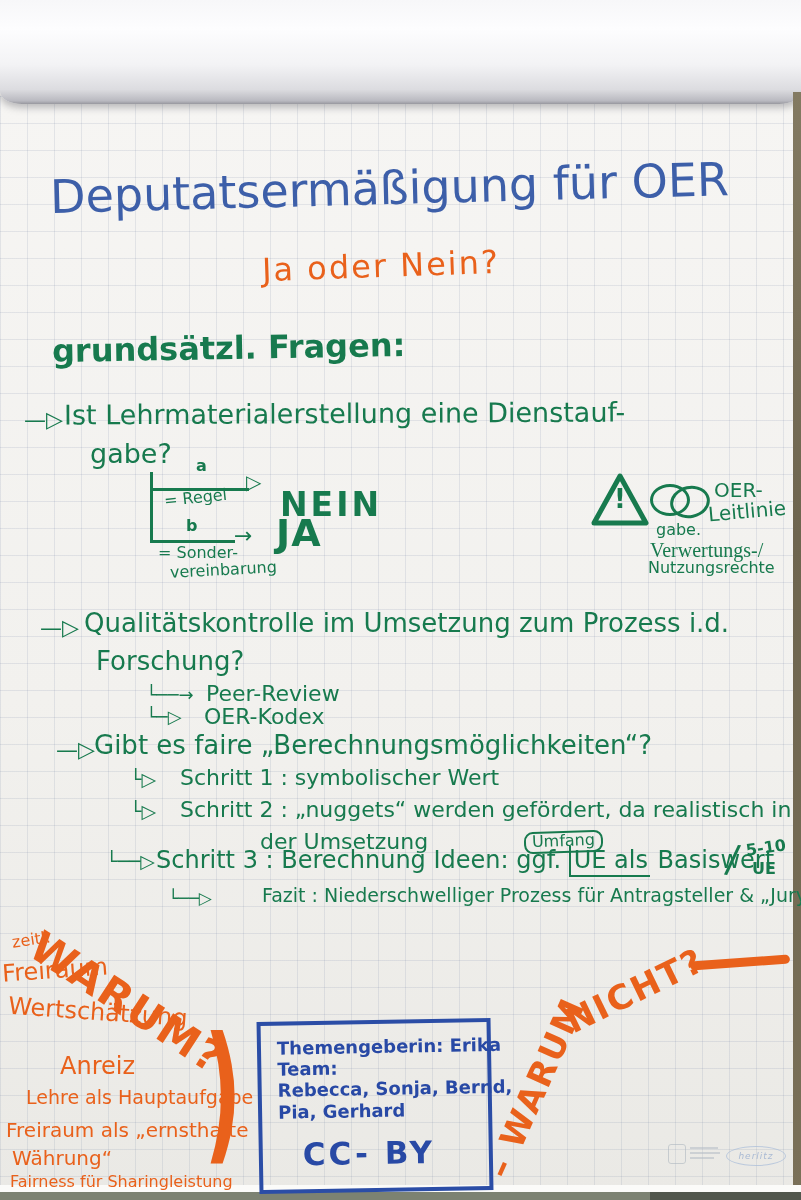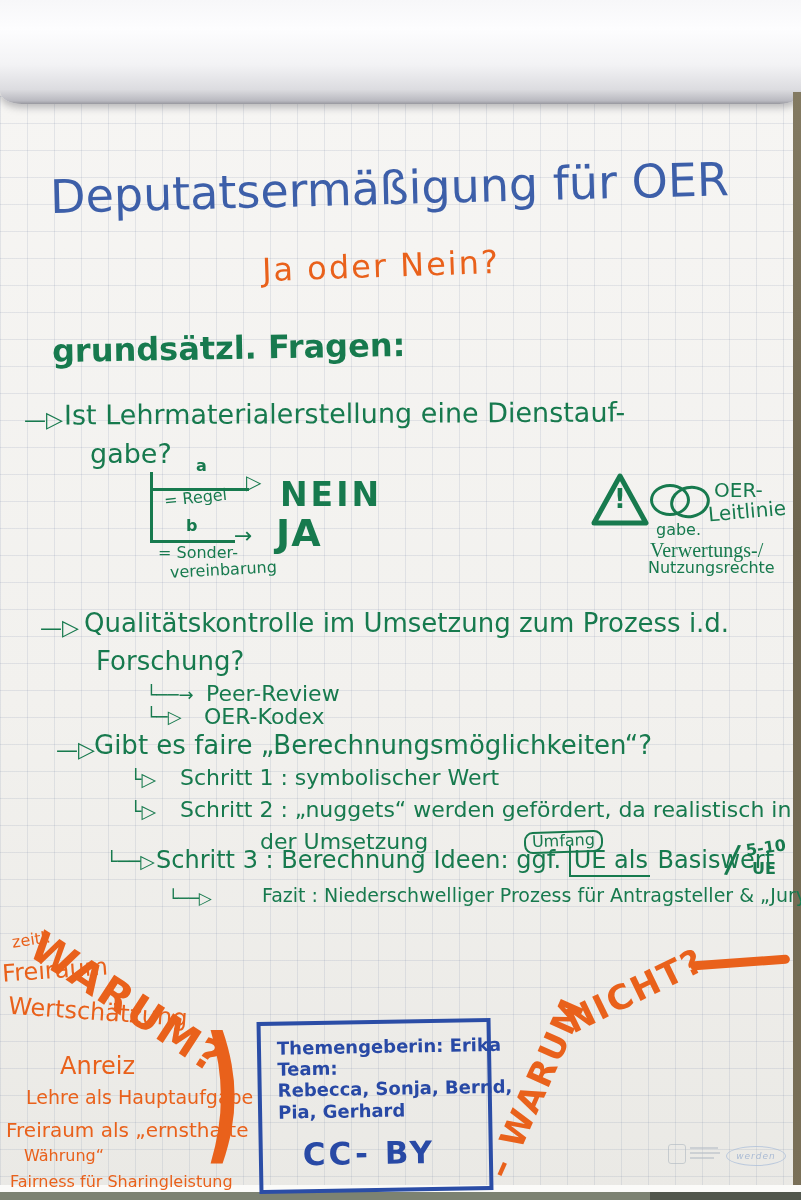--- a/index.html
+++ b/index.html
@@ -34,21 +34,21 @@
 
   
   #q1-arrow{left:24px;top:408px;font-size:22px;}
   #q1-l1{left:64px;top:400px;font-size:27px;transform:rotate(-0.3deg);}
   #q1-l2{left:90px;top:440px;font-size:27px;}
   #br-a{position:absolute;left:150px;top:472px;width:96px;height:16px;
         border-left:3px solid #177a4e;border-bottom:3px solid #177a4e;}
   #br-a-tri{left:246px;top:472px;font-size:20px;}
   #br-a-label{left:196px;top:458px;font-size:16px;font-weight:600;}
   #br-a-desc{left:164px;top:490px;font-size:16px;transform:rotate(-6deg);}
-  #ans-nein{left:280px;top:478px;font-size:33px;letter-spacing:3px;}
+  #ans-nein{left:280px;top:488px;font-size:33px;letter-spacing:3px;}
   #br-b{position:absolute;left:150px;top:488px;width:82px;height:52px;
         border-left:3px solid #177a4e;border-bottom:3px solid #177a4e;}
   #br-b-arr{left:234px;top:524px;font-size:22px;}
   #br-b-label{left:186px;top:518px;font-size:16px;font-weight:600;}
   #br-b-desc1{left:158px;top:545px;font-size:16px;}
   #br-b-desc2{left:170px;top:562px;font-size:16px;transform:rotate(-3deg);}
   #ans-ja{left:276px;top:514px;font-size:38px;letter-spacing:1px;}
 
   
   #warn{position:absolute;left:590px;top:472px;width:60px;height:56px;}
@@ -92,21 +92,21 @@
 
   
   #why-pre{left:12px;top:932px;font-size:16px;transform:rotate(-8deg);}
   #why-big{left:46px;top:924px;font-size:42px;font-weight:bold;letter-spacing:2px;
            transform:rotate(33deg);transform-origin:0 0;}
   #why-i0{left:2px;top:958px;font-size:24px;transform:rotate(-4deg);}
   #why-i1{left:8px;top:1000px;font-size:24px;transform:rotate(4deg);}
   #why-i2{left:20px;top:1054px;font-size:24px;margin-left:40px;}
   #why-i3{left:6px;top:1088px;font-size:19px;margin-left:20px;}
   #why-i4{left:6px;top:1120px;font-size:20px;}
-  #why-i5{left:24px;top:1148px;font-size:16px;}
+  #why-i5{left:12px;top:1148px;font-size:20px;}
   #why-i6{left:10px;top:1174px;font-size:16px;}
   #why-paren{left:204px;top:1014px;font-size:150px;transform:scaleX(.55);transform-origin:0 0;font-weight:600;}
 
   
   #credit{position:absolute;left:258px;top:1020px;width:234px;height:172px;
           border:4px solid #2b4da6;transform:rotate(-1deg);padding:12px 0 0 16px;box-sizing:border-box;}
   .cl{font-size:18px;font-weight:600;line-height:1.18;color:#2849a5;white-space:nowrap;}
   #cc{font-size:31px;font-weight:600;color:#2849a5;margin:14px 0 0 24px;letter-spacing:3px;}
 
   
@@ -218,14 +218,14 @@
   <div class="t orange" id="wn-1">– WARUM</div>
   <div class="t orange" id="wn-2">NICHT?</div>
   <div id="wn-dash"></div>
 
   <div id="ecolabel">
     <div class="tri"></div>
     <div class="ln" style="top:5px;width:28px;"></div>
     <div class="ln" style="top:10px;width:30px;"></div>
     <div class="ln" style="top:15px;width:24px;"></div>
   </div>
-  <div id="brandlogo">werden</div>
+  <div id="brandlogo">herlitz</div>
 </div>
 
 </body></html>

